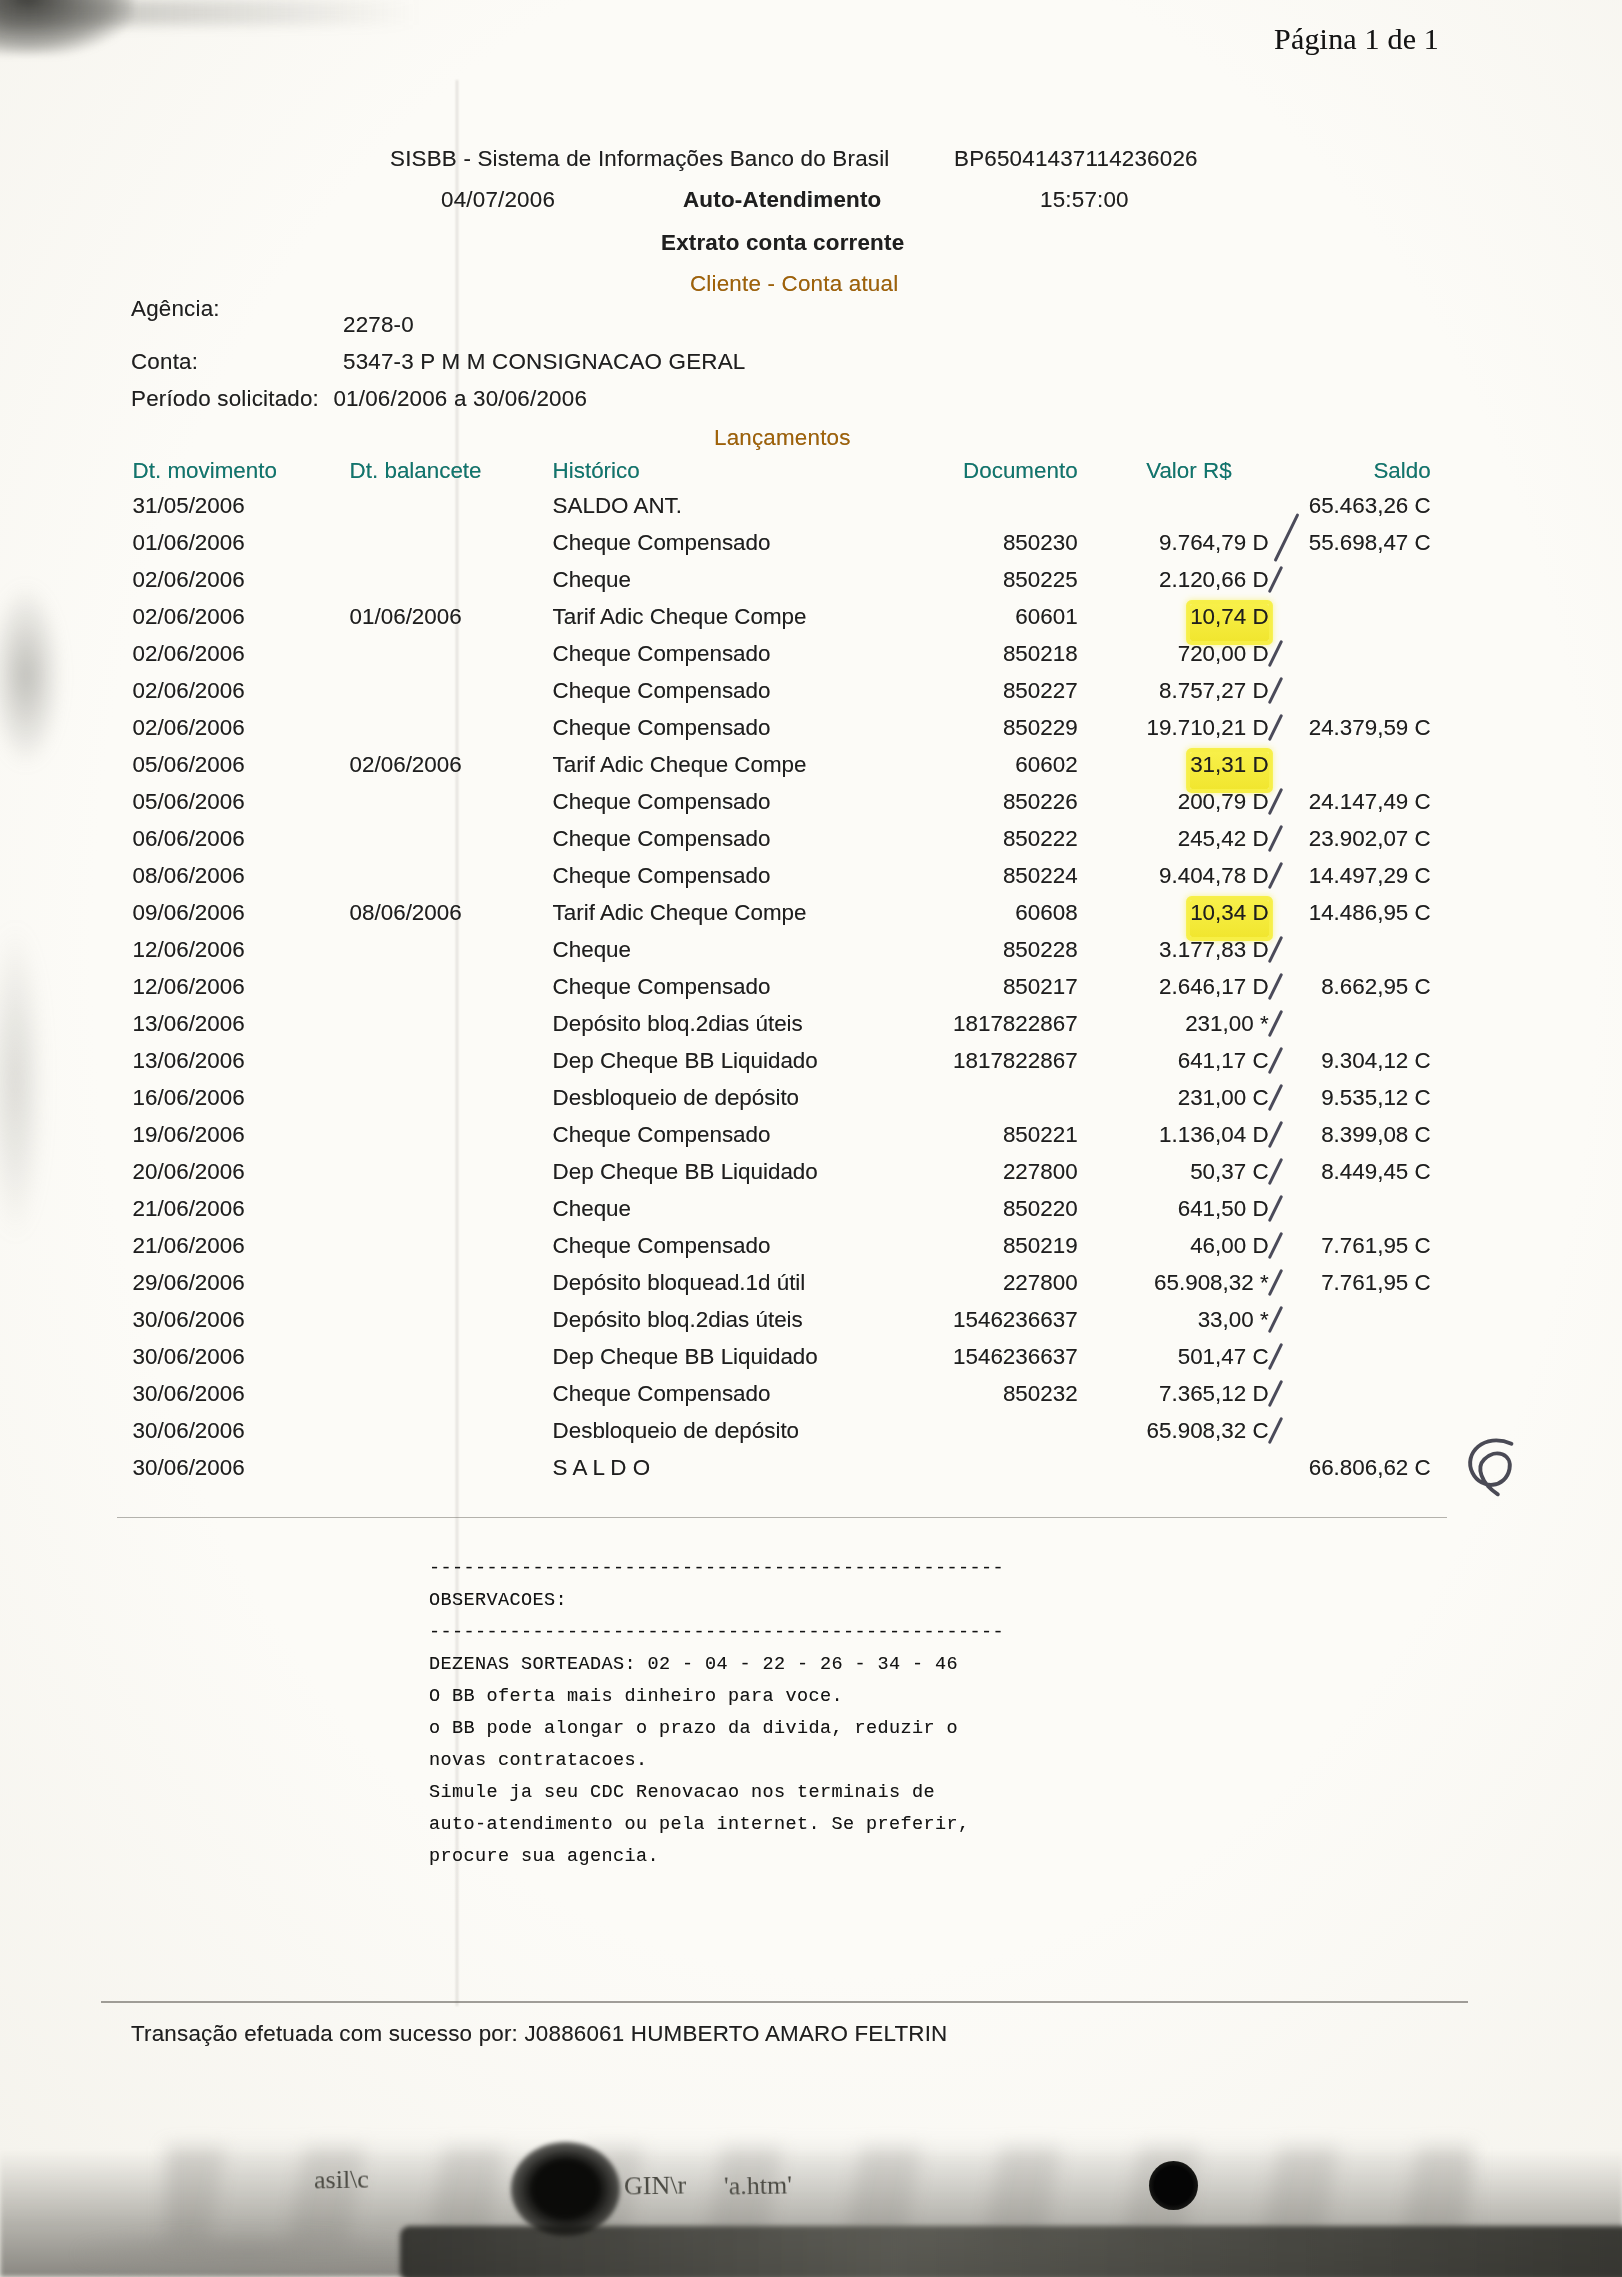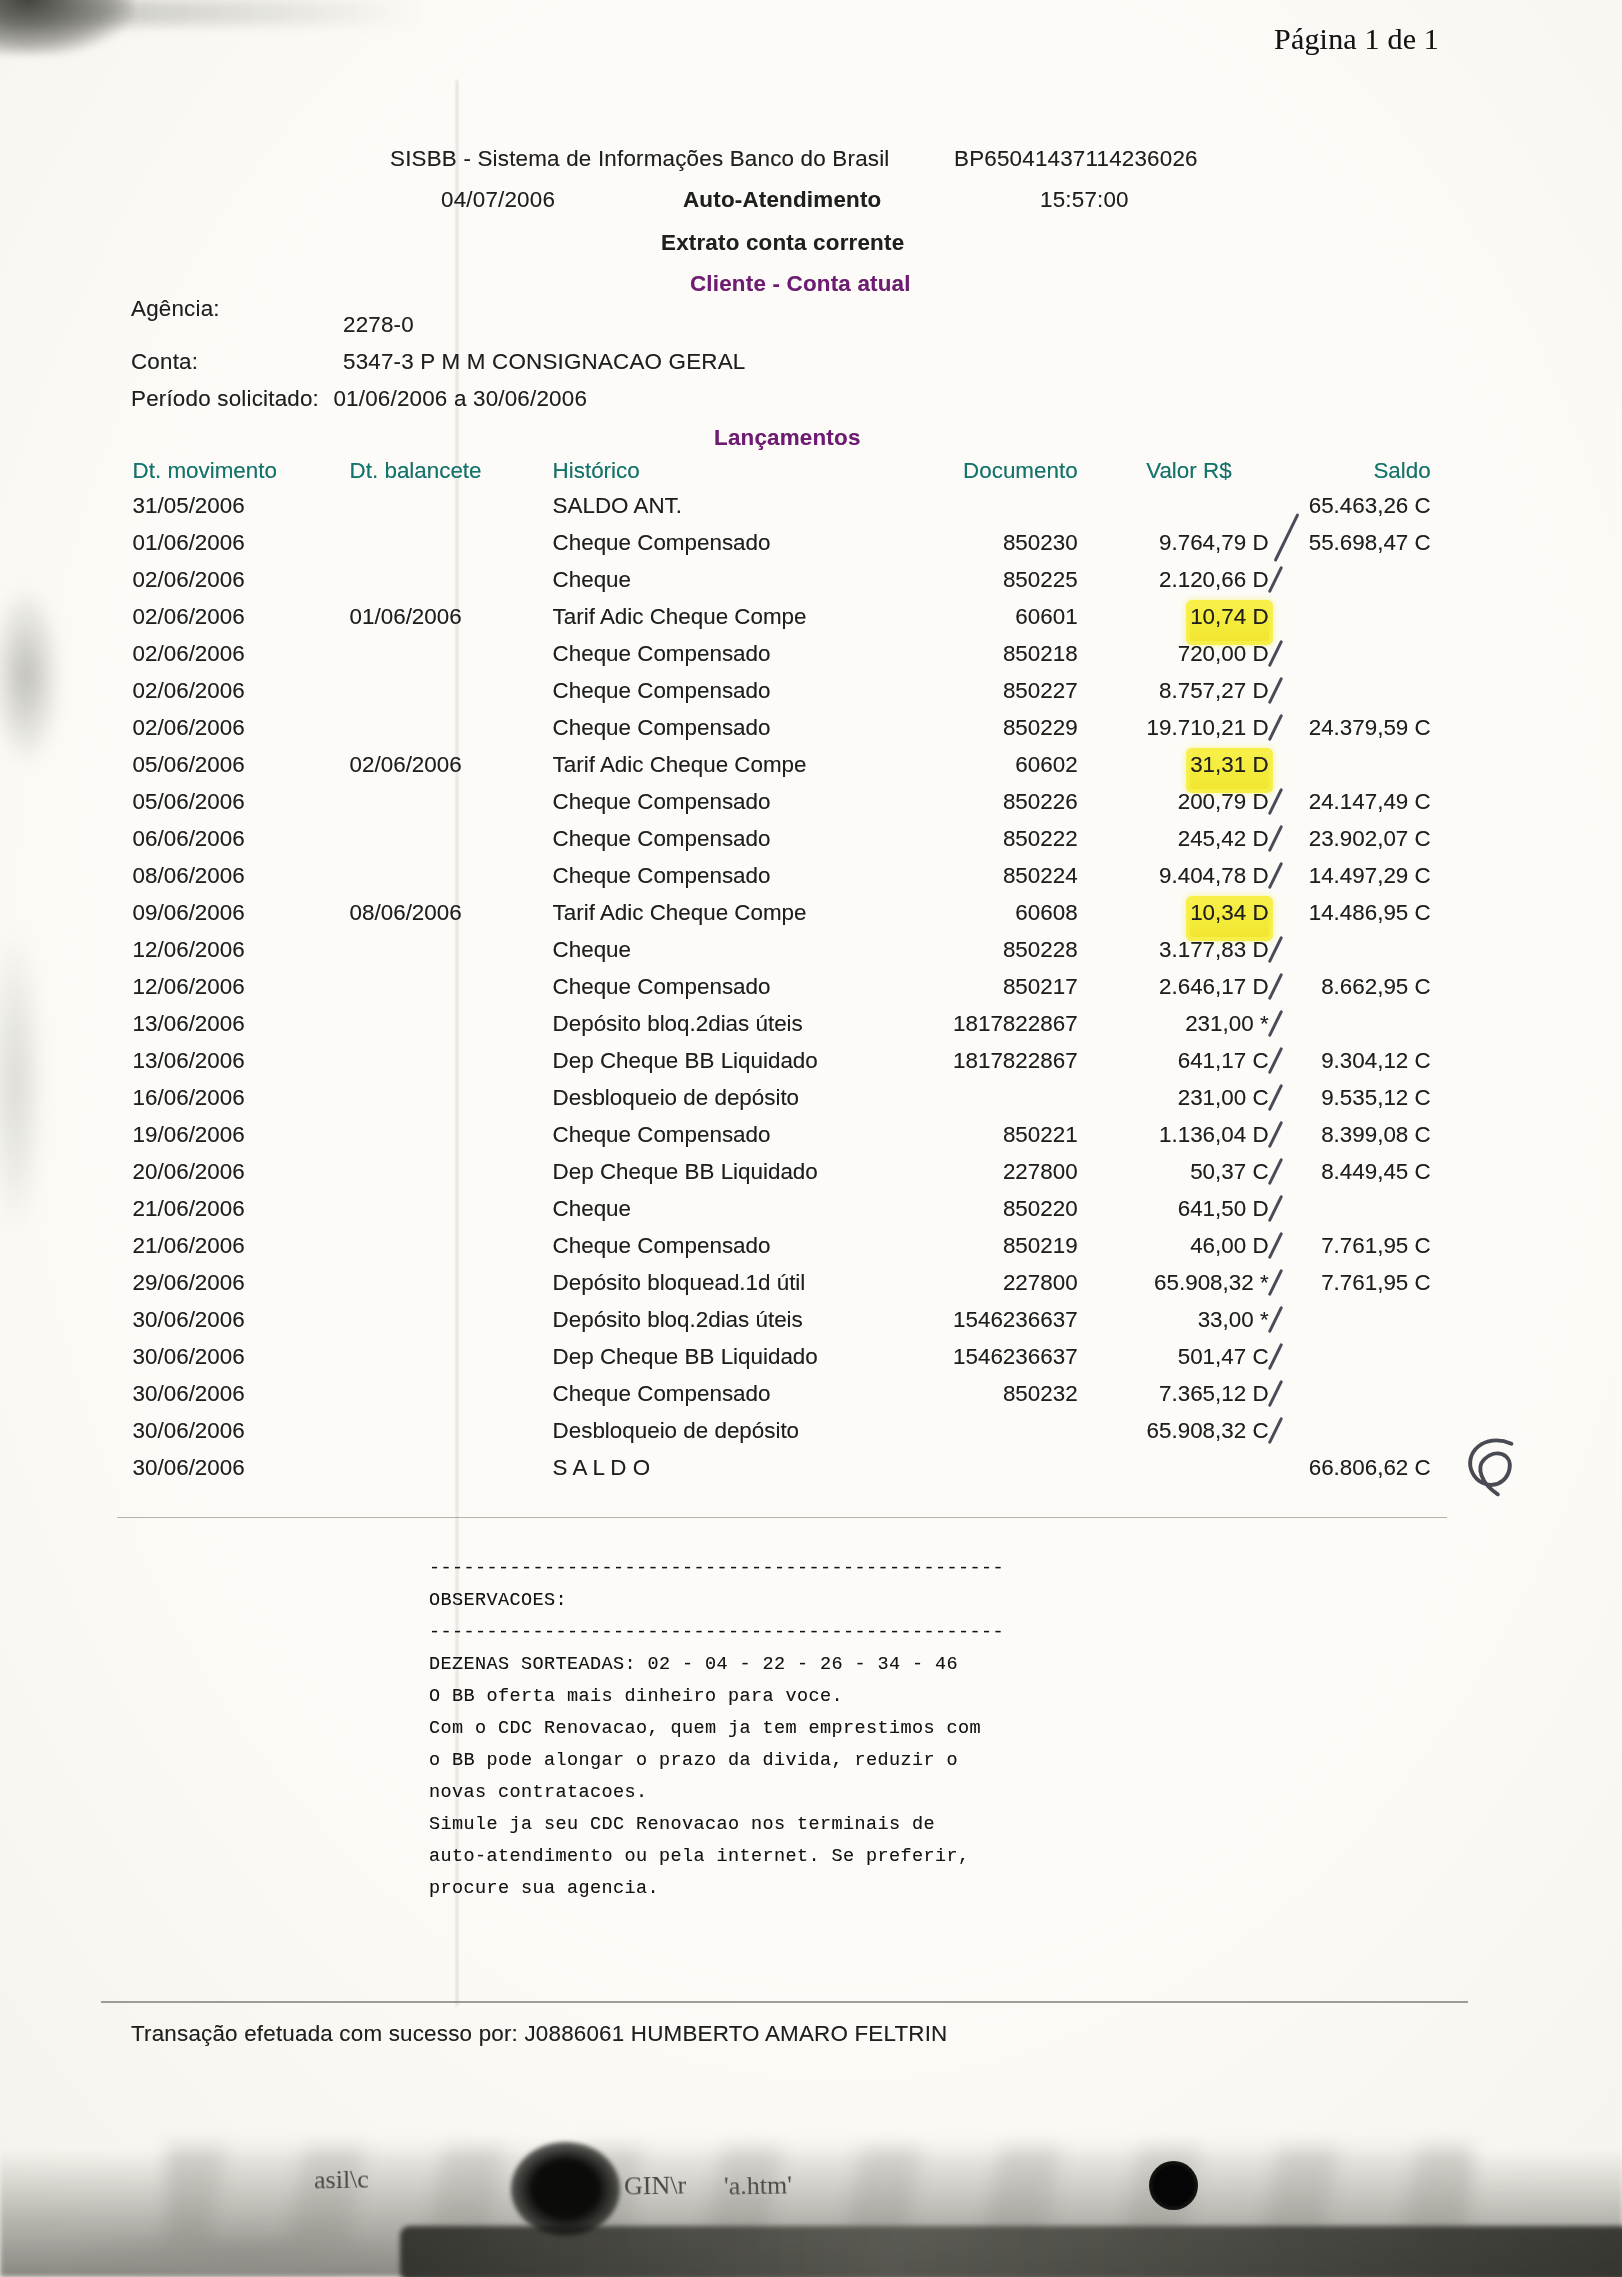--- a/index.html
+++ b/index.html
@@ -9,21 +9,21 @@
     font-family:"Liberation Sans", sans-serif;
     background:
       radial-gradient(ellipse 1365px 1853px at 52% 42%, #fcfbf7 55%, #f3f1ea 100%),
       #f1efe9;
     overflow:hidden;
     color:#1e1e1e;
   }
   .t { position:absolute; font-size:22.4px; color:#1f1f1f; white-space:nowrap; letter-spacing:0.2px;
        text-shadow:0 0 0.6px rgba(30,30,30,.4); }
   .bold { font-weight:bold; }
-  .grey { color:#701a75;font-weight:bold; }
+  .grey { color:#a16207; }
   .serif { font-family:"Liberation Serif", serif; }
 
   
   .tbl { position:absolute; left:117px; top:458px; width:1330px; z-index:2; }
   .thead, .trow {
     display:grid;
     grid-template-columns:217px 203px 371px 154px 191px 166px;
     padding-left:15.6px;
     font-size:22.4px;
     position:relative;
@@ -438,21 +438,20 @@
 <svg class="hand-e" width="72" height="78" viewBox="0 0 74 80">
   <path d="M58 14 C 30 2, 8 24, 18 44 C 27 62, 52 60, 56 40 C 59 25, 42 18, 30 30 C 22 38, 26 54, 44 66" stroke="#2a2a38" stroke-width="4" fill="none" stroke-linecap="round" opacity="0.85"></path>
 </svg>
 
 <div class="obs">
     <div class="mono-line">--------------------------------------------------</div>
     <div class="mono-line">OBSERVACOES:</div>
     <div class="mono-line">--------------------------------------------------</div>
     <div class="mono-line">DEZENAS SORTEADAS: 02 - 04 - 22 - 26 - 34 - 46</div>
     <div class="mono-line">O BB oferta mais dinheiro para voce.</div>
-    <div class="mono-line">Com o CDC Renovacao, quem ja tem emprestimos com</div>
     <div class="mono-line">o BB pode alongar o prazo da divida, reduzir o</div>
     <div class="mono-line">novas contratacoes.</div>
     <div class="mono-line">Simule ja seu CDC Renovacao nos terminais de</div>
     <div class="mono-line">auto-atendimento ou pela internet. Se preferir,</div>
     <div class="mono-line">procure sua agencia.</div>
   </div>
 
 <div class="rule-footer"></div>
 <div class="t" style="left:131px; top:2021px;">Transação efetuada com sucesso por: J0886061 HUMBERTO AMARO FELTRIN</div>
 

